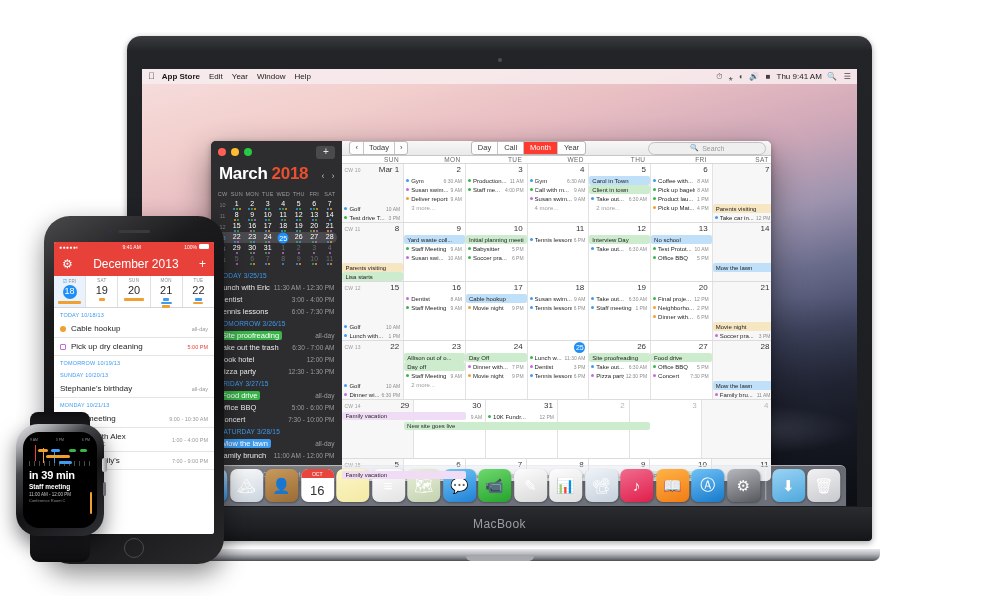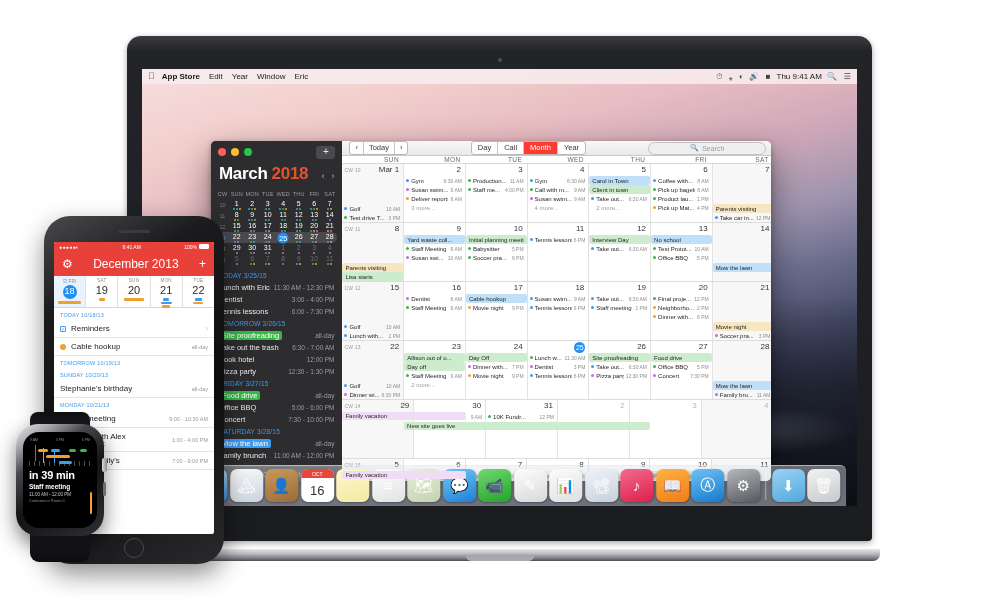--- a/index.html
+++ b/index.html
@@ -323,21 +323,21 @@
 
       <div class="mb-screen">
         <div class="desktop"></div>
 
         <div class="menubar">
           <span class="mb-apple"></span>
           <span class="mb-item bold">App Store</span>
           <span class="mb-item">Edit</span>
           <span class="mb-item">Year</span>
           <span class="mb-item">Window</span>
-          <span class="mb-item">Eric</span>
+          <span class="mb-item">Help</span>
           <div class="menubar-right">
             <span class="mb-ricon">⏱</span>
             <span class="mb-ricon">⁎</span>
             <span class="mb-ricon">◐</span>
             <span class="mb-ricon">🔊</span>
             <span class="mb-ricon">■</span>
             <span class="mb-clock">Thu 9:41 AM</span>
             <span class="mb-ricon">🔍</span>
             <span class="mb-ricon">☰</span>
           </div>
@@ -1494,20 +1494,23 @@
             <div class="dicon" style="background: linear-gradient(160deg, rgb(240, 108, 142), rgb(224, 30, 74));">♪</div>
             <div class="dicon" style="background: linear-gradient(160deg, rgb(255, 179, 71), rgb(240, 124, 19));">📖</div>
             <div class="dicon" style="background: linear-gradient(160deg, rgb(111, 194, 245), rgb(22, 121, 204));">Ⓐ</div>
             <div class="dicon" style="background: linear-gradient(160deg, rgb(182, 184, 189), rgb(86, 88, 94));">⚙</div>
             <div class="dock-sep"></div>
             <div class="dicon" style="background: linear-gradient(160deg, rgb(154, 211, 245), rgb(79, 168, 221));">⬇</div>
             <div class="dicon" style="background: linear-gradient(160deg, rgb(242, 242, 244), rgb(200, 201, 205));">🗑</div>
           </div>
       </div>
 
+      <div class="mb-chin">
+        <span class="mb-logo">MacBook</span>
+      </div>
     </div>
     <div class="mb-base"></div>
     <div class="mb-notch"></div>
   </div>
 
   <div class="iphone">
     <div class="ip-speaker"></div>
     <div class="ip-cam"></div>
     <div class="ip-screen">
       <div class="ip-status">
@@ -1571,32 +1574,32 @@
             <div class="ip-dnum">22</div>
             <div class="ip-bars">
               <div class="ip-bar" style="background: rgb(62, 155, 240); width: 26%;"></div>
               <div class="ip-bar" style="background: rgb(240, 160, 48); width: 40%;"></div>
             </div>
           </div>
         </div>
       <div class="ip-list" id="ip-list">
           <div class="ip-sec">TODAY 10/18/13</div>
           <div class="ip-row">
-            <span class="ip-mark chk">✓</span>
-            <div style="flex: 1 1 0%; min-width: 0px;">
-              <div class="ip-rname">Reminders</div>
-            </div>
-            <span class="ip-chev">›</span>
-          </div>
-          <div class="ip-row">
             <span class="ip-mark" style="background: rgb(240, 160, 48);"></span>
             <div style="flex: 1 1 0%; min-width: 0px;">
               <div class="ip-rname">Cable hookup</div>
             </div>
             <span class="ip-rtime">all-day</span>
+          </div>
+          <div class="ip-row">
+            <span class="ip-mark sq"></span>
+            <div style="flex: 1 1 0%; min-width: 0px;">
+              <div class="ip-rname">Pick up dry cleaning</div>
+            </div>
+            <span class="ip-rtime red">5:00 PM</span>
           </div>
           <div class="ip-sec">TOMORROW 10/19/13</div>
           <div class="ip-sec">SUNDAY 10/20/13</div>
           <div class="ip-row">
             <div style="flex: 1 1 0%; min-width: 0px;">
               <div class="ip-rname">Stephanie's birthday</div>
             </div>
             <span class="ip-rtime">all-day</span>
           </div>
           <div class="ip-sec">MONDAY 10/21/13</div>

